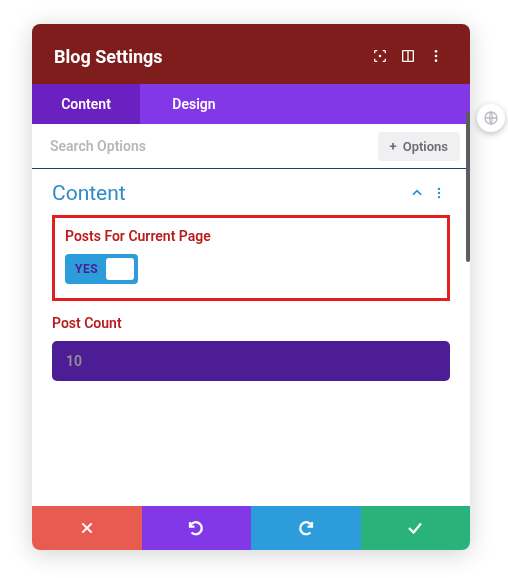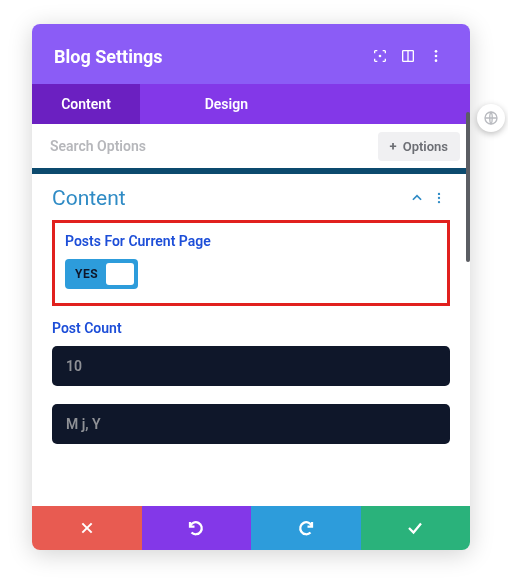--- a/index.html
+++ b/index.html
@@ -13,21 +13,21 @@
     height: 526px;
     background: #fff;
     border-radius: 8px;
     box-shadow: 0 4px 24px rgba(0,0,0,0.18);
     overflow: hidden;
     display: flex;
     flex-direction: column;
   }
 
   .header {
-    background: #8b5cf6;
+    background: #7f1d1d;
     color: #fff;
     padding: 18px 20px 14px 22px;
     display: flex;
     align-items: center;
   }
   .header .title { font-weight: 700; font-size: 18px; flex: 1; }
   .header .icon-btn { width: 28px; height: 28px; display: flex; align-items: center; justify-content: center; cursor: pointer; }
 
   .tabs {
     background: #8338e8;
@@ -35,29 +35,29 @@
     color: #fff;
   }
   .tab {
     padding: 12px 0 12px 0;
     font-size: 14px;
     font-weight: 600;
     cursor: pointer;
     text-align: center;
   }
   .tab:nth-child(1){ width: 108px; }
-  .tab:nth-child(2){ width: 108px; text-align: right; }
+  .tab:nth-child(2){ width: 108px; }
   .tab:nth-child(3){ width: 120px; }
   .tab.active { background: #6b20c1; }
 
   .searchbar {
     display: flex;
     align-items: center;
     background: #fff;
-    border-bottom: 6px solid #0c4a6e;
+    border-bottom: 1px solid #0c4a6e;
   }
   .searchbar .search-field {
     flex: 1;
     padding: 14px 18px;
     color: #b6b7bb;
     font-size: 14px;
     font-weight: 600;
   }
   .filter-btn {
     background: #f0f0f2;
@@ -88,37 +88,37 @@
   }
   .section-title { color: #2f8bc5; font-size: 21px; font-weight: 400; flex: 1; }
   .section-act { color: #2f8bc5; width: 22px; height: 22px; display:flex; align-items:center; justify-content:center; cursor:pointer; }
 
   .highlight-box {
     border: 3px solid #e1201e;
     padding: 10px 10px 14px 10px;
     margin-bottom: 14px;
   }
 
-  .field-label { color: #1d4ed8; font-size: 14px; font-weight: 600; margin-bottom: 10px; }
-  .field-block { margin-bottom: 18px; }
+  .field-label { color: #b91c1c; font-size: 14px; font-weight: 600; margin-bottom: 10px; }
+  .field-block { margin-bottom: 0; }
 
   .toggle {
     display: inline-flex;
     align-items: center;
     background: #2d9cdb;
     border-radius: 4px;
     height: 30px;
     padding: 0 4px 0 10px;
     cursor: pointer;
   }
-  .toggle .txt { color:#0f172a; font-weight:700; font-size:12px; letter-spacing:.5px; margin-right:8px; }
+  .toggle .txt { color:#4c1d95; font-weight:700; font-size:12px; letter-spacing:.5px; margin-right:8px; }
   .toggle .knob { width:28px; height:22px; background:#fff; border-radius:3px; }
 
   .text-input {
-    background: #0f172a;
+    background: #4c1d95;
     border-radius: 5px;
     padding: 12px 14px;
     color: #8f9196;
     font-size: 14px;
     font-weight: 600;
   }
 
   .footer {
     display: flex;
     height: 44px;
@@ -223,21 +223,20 @@
         <span class="knob"></span>
       </div>
     </div>
 
     <div class="field-block">
       <div class="field-label">Post Count</div>
       <div class="text-input">10</div>
     </div>
 
     <div class="field-block">
-      <div class="text-input">M j, Y</div>
     </div>
 
   </div>
 
   <div class="side-scroll"></div>
 
   <div class="footer">
     <div class="fbtn f-red">
       <svg width="16" height="16" viewBox="0 0 24 24" fill="none" stroke="#fff" stroke-width="3">
           <line x1="5" y1="5" x2="19" y2="19"></line>

